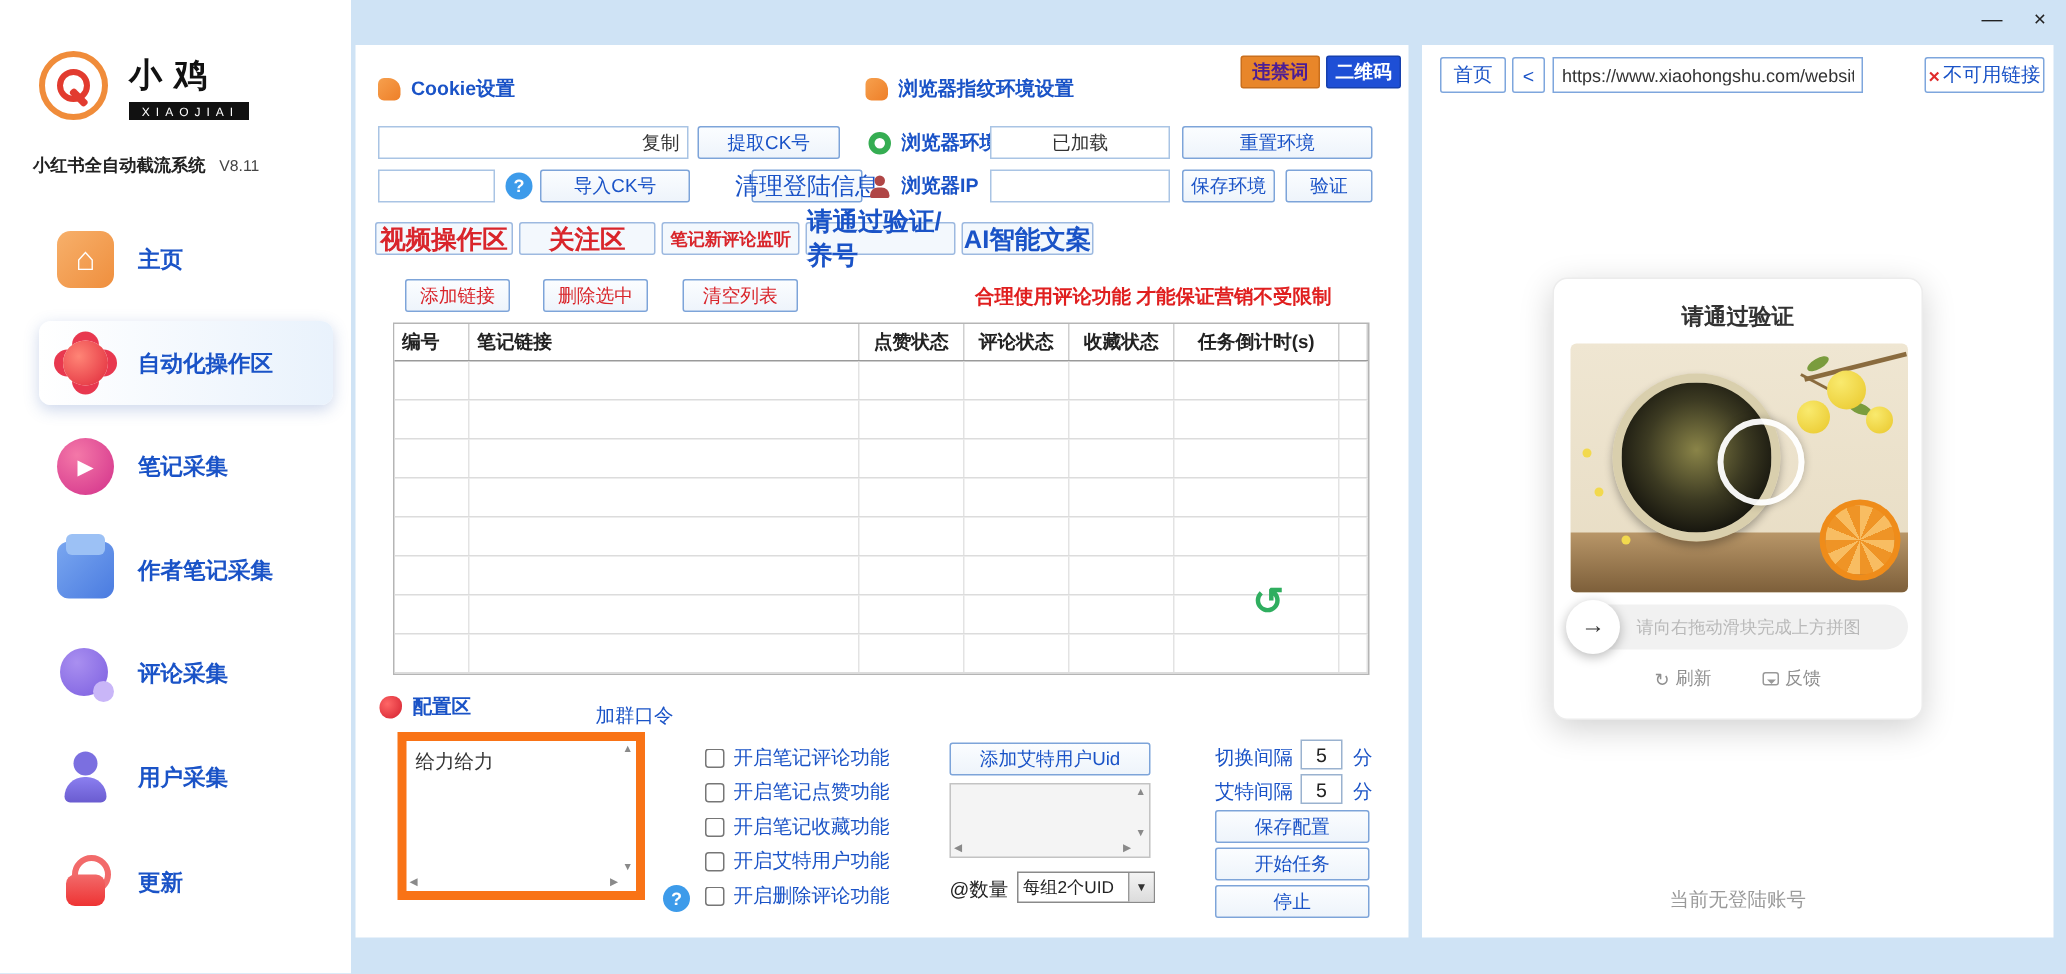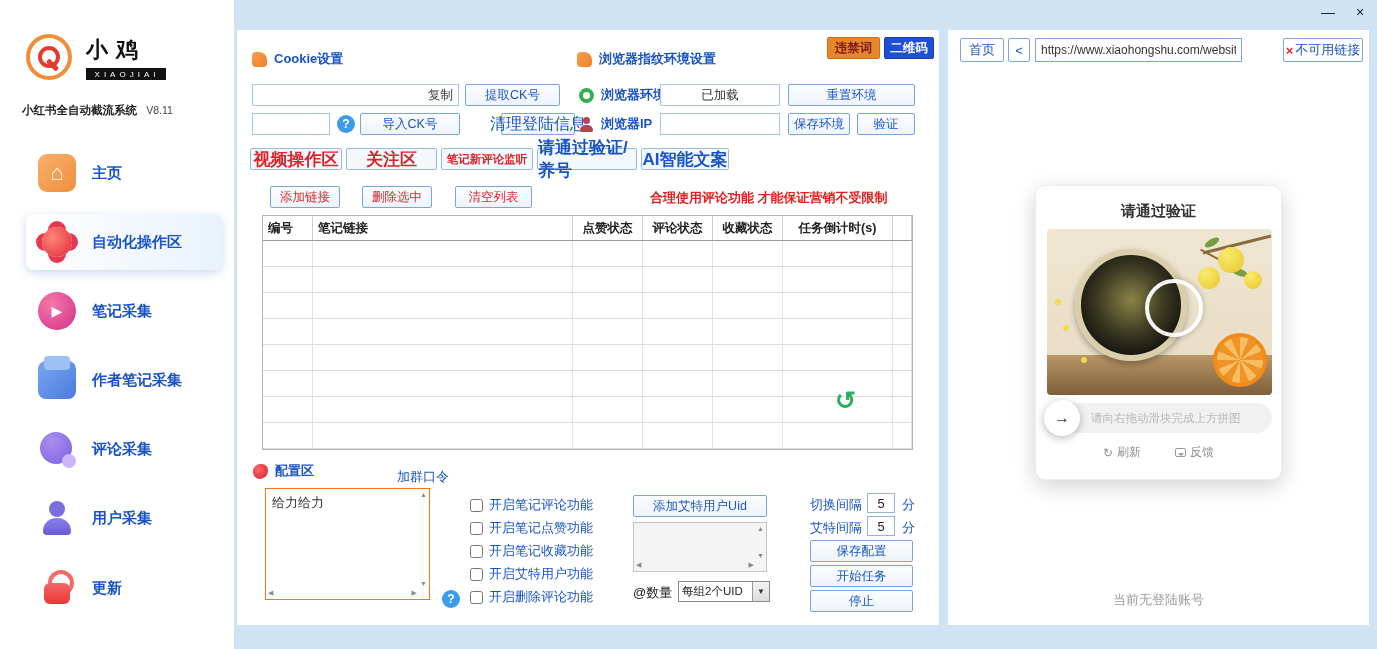--- a/index.html
+++ b/index.html
@@ -70,40 +70,40 @@
   .sec-label { font-size:13px; font-weight:700; color:#1a53c7; }
   .mini-orange { width:15px; height:15px; background:linear-gradient(135deg,#f6a04e,#ee7f28); border-radius:4px 8px 4px 4px; }
   .mini-red { width:15px; height:15px; background:radial-gradient(circle at 35% 35%, #f66, #d3202f); border-radius:50% 40% 55% 45%; }
   .mini-chrome { width:15px; height:15px; border-radius:50%; border:4px solid #35ad52; background:#fff; }
   .mini-person { width:15px; height:15px; position:relative; }
   .mini-person::before { content:""; position:absolute; left:4px; top:0; width:7px; height:7px; background:#b04646; border-radius:50%; }
   .mini-person::after { content:""; position:absolute; left:1px; bottom:0; width:13px; height:7px; background:#b04646; border-radius:6px 6px 2px 2px; }
   .qmark { position:absolute; width:18px; height:18px; border-radius:50%; background:#3d9bea; color:#fff;
            font-size:12px; font-weight:700; display:flex; align-items:center; justify-content:center; cursor:pointer; }
 
-  .btn-banned { background:#e8862a; border:1px solid #c96f1d; color:#7f1d1d; font-weight:700; }
+  .btn-banned { background:#e8862a; border:1px solid #c96f1d; color:#4c1d95; font-weight:700; }
   .btn-qr { background:#1e4fd6; border:1px solid #1640ad; color:#fff; font-weight:700; }
 
   .tab { position:absolute; top:118px; height:22px; display:flex; align-items:center; justify-content:center;
          border:1px solid #9db9e0; background:#f3f8fd; font-size:17px; font-weight:700; cursor:pointer; border-radius:2px; }
   .tab.tred { color:#d9252b; } .tab.tblue { color:#1a53c7; }
 
   .warning { position:absolute; left:413px; top:159px; color:#e01f1f; font-size:13px; font-weight:700; }
 
   
   #note-table { position:absolute; left:25px; top:185px; width:651px; border:1px solid #b5b5b5; background:#fff; }
   .trow { display:grid; grid-template-columns:50px 260px 70px 70px 70px 110px 19px; height:26px; border-bottom:1px solid #dcdcdc; }
   .trow.head { height:25px; border-bottom:1px solid #9a9a9a; background:#fff; }
   .tcell { border-right:1px solid #e3e3e3; }
   .th { display:flex; align-items:center; font-weight:700; font-size:12.5px; color:#222; border-right:1px solid #cfcfcf; }
   .th.left { padding-left:5px; } .th.center { justify-content:center; }
   .refresh-float { position:absolute; left:598px; top:356px; font-size:25px; font-weight:700; color:#2fae5f; cursor:pointer; }
 
   
-  .kw-box { position:absolute; left:28px; top:458px; width:165px; height:112px; border:1px solid #f97316; background:#fff; }
+  .kw-box { position:absolute; left:28px; top:458px; width:165px; height:112px; border:6px solid #f97316; background:#fff; }
   .kw-text { font-size:13px; color:#333; padding:5px 6px; }
   .uid-box { position:absolute; left:396px; top:492px; width:134px; height:50px; border:1px solid #c3c3c3; background:#f4f4f4; }
   .sa { position:absolute; font-size:7px; color:#8a8a8a; cursor:pointer; }
   .chk { position:absolute; left:233px; display:flex; align-items:center; gap:6px; cursor:pointer; }
   .chk span { font-size:13px; color:#1a53c7; }
   .cfg-label { position:absolute; font-size:13px; color:#1a53c7; font-weight:400; }
   .mini-input { position:absolute; width:28px; height:20px; border:1px solid #9ab2cf; text-align:center; font-size:13px; color:#222; }
   .combo { position:absolute; left:441px; top:551px; width:92px; height:21px; border:1px solid #8a8a8a; background:#fff;
            display:flex; align-items:center; cursor:pointer; }
   .combo-text { flex:1; font-size:11.5px; color:#222; padding-left:3px; white-space:nowrap; overflow:hidden; }

